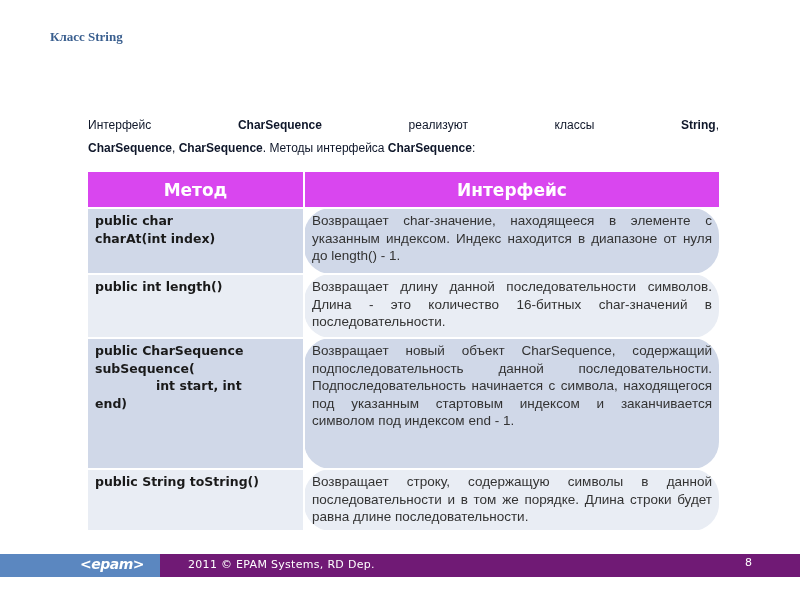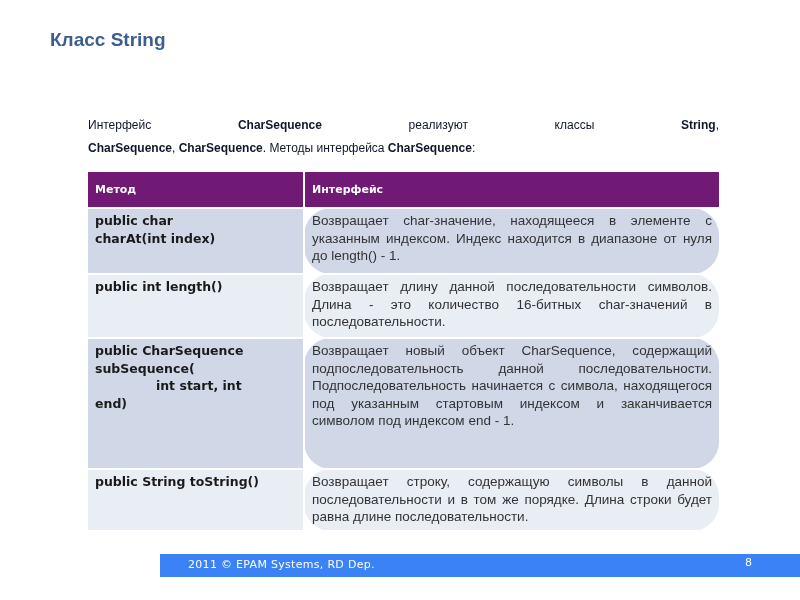--- a/index.html
+++ b/index.html
@@ -1,34 +1,34 @@
 <!DOCTYPE html>
 <html><head>
 <meta charset="utf-8">
 <style>
   html, body { margin:0; padding:0; }
   body { width:800px; height:600px; background:#ffffff; position:relative; overflow:hidden; font-family:"Liberation Sans", sans-serif; }
-  .title { position:absolute; left:50px; top:29px; font-family:Liberation Sans, sans-serif; font-weight:bold; font-size:19px; color:#3a5f8f; }
+  .title { position:absolute; left:50px; top:29px; font-family:Liberation Serif, serif; font-weight:bold; font-size:13px; color:#3a5f8f; }
   .intro { position:absolute; left:88px; top:114px; width:631px; font-size:12px; line-height:23px; color:#0f172a; text-align:justify; text-align-last:justify; }
   .intro .line2 { text-align-last:left; }
   .intro b { font-weight:bold; }
   table { position:absolute; left:88px; top:172px; width:631px; border-collapse:collapse; table-layout:fixed; }
   col.c1 { width:216px; } col.c2 { width:415px; }
-  th { background:#701a75; color:#fff; text-align:left; font-family:"DejaVu Sans", sans-serif; font-size:11px; font-weight:bold; height:35px; padding:0 7px; border:2px solid #fff; border-top:none; }
+  th { background:#d946ef; color:#fff; text-align:center; font-family:"DejaVu Sans", sans-serif; font-size:17px; font-weight:bold; height:35px; padding:0 7px; border:2px solid #fff; border-top:none; }
   th:first-child { border-left:none; } th:last-child { border-right:none; }
   td { vertical-align:top; padding:3px 7px 4px 7px; font-size:13.5px; line-height:17.5px; color:#1a1a1a; border:2px solid #fff; }
   td:first-child { border-left:none; font-family:"DejaVu Sans", sans-serif; font-weight:bold; font-size:12.5px; line-height:17.5px; }
   td:last-child { border-right:none; text-align:justify; color:#333;border-radius:27px; }
   tr.odd td { background:#d0d8e8; }
   tr.even td { background:#e9edf4; }
   .method { white-space:pre-wrap; }
   .footer { position:absolute; left:0; top:554px; width:800px; height:23px; }
   .footer .logo-block { position:absolute; left:0; top:0; width:160px; height:23px; background:#5b87c0; }
   .footer .logo { position:absolute; left:80px; top:2px; color:#fff; font-family:"DejaVu Sans", sans-serif; font-weight:bold; font-style:italic; font-size:14px; letter-spacing:-0.5px; }
-  .footer .dark { position:absolute; left:160px; top:0; width:640px; height:23px; background:#3b82f6; }
+  .footer .dark { position:absolute; left:160px; top:0; width:640px; height:23px; background:#701a75; }
   .footer .copy { position:absolute; left:28px; top:4px; color:#fff; font-family:"DejaVu Sans", sans-serif; font-size:11px; letter-spacing:0.3px; }
   .footer .page { position:absolute; left:585px; top:2px; color:#fff; font-family:"DejaVu Sans", sans-serif; font-size:11px; }
 </style>
 </head>
 <body>
 
 <div class="title">Класс String</div>
 
 <div class="intro">
   <div class="line1">
@@ -70,17 +70,20 @@
       <td>Возвращает новый объект CharSequence, содержащий подпоследовательность данной последовательности. Подпоследовательность начинается с символа, находящегося под указанным стартовым индексом и заканчивается символом под индексом end - 1.</td>
     </tr>
     <tr class="even" style="height:62px;margin-top:16px;">
       <td class="method">public String toString()</td>
       <td>Возвращает строку, содержащую символы в данной последовательности и в том же порядке. Длина строки будет равна длине последовательности.</td>
     </tr>
   </tbody>
 </table>
 
 <div class="footer">
+  <div class="logo-block">
+    <span class="logo">&lt;epam&gt;</span>
+  </div>
   <div class="dark">
     <span class="copy">2011 © EPAM Systems, RD Dep.</span>
     <span class="page">8</span>
   </div>
 </div>
 
 </body></html>

